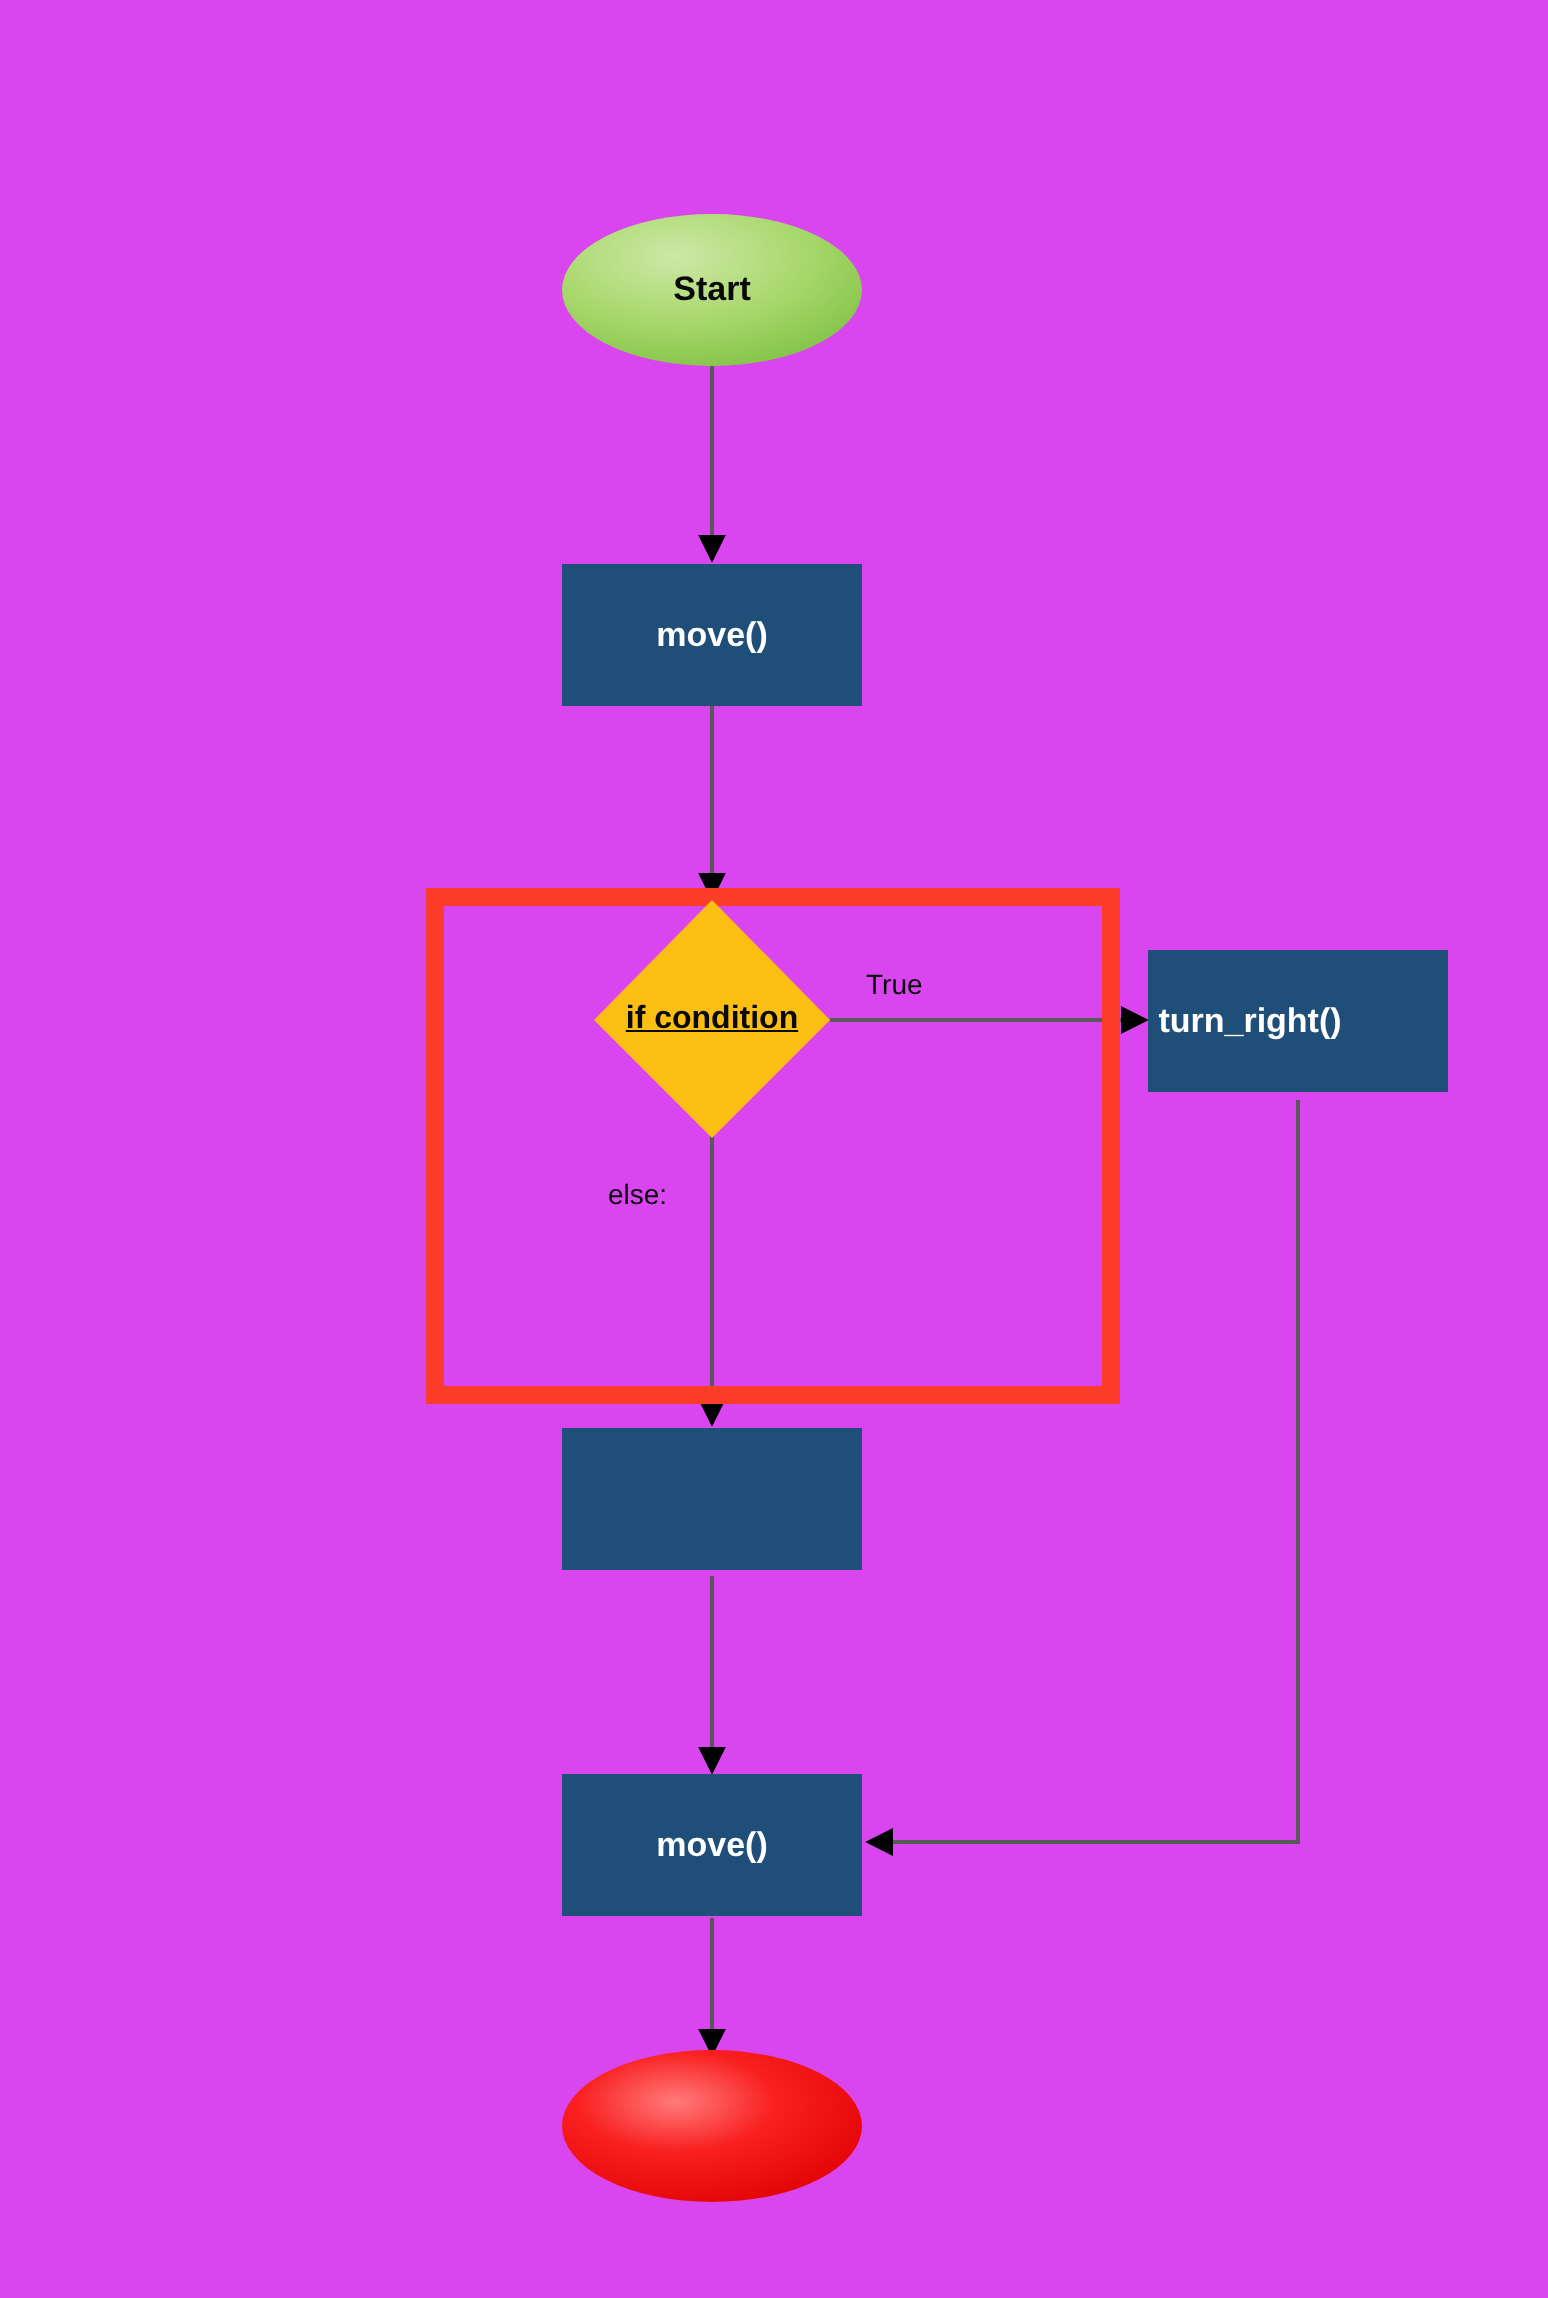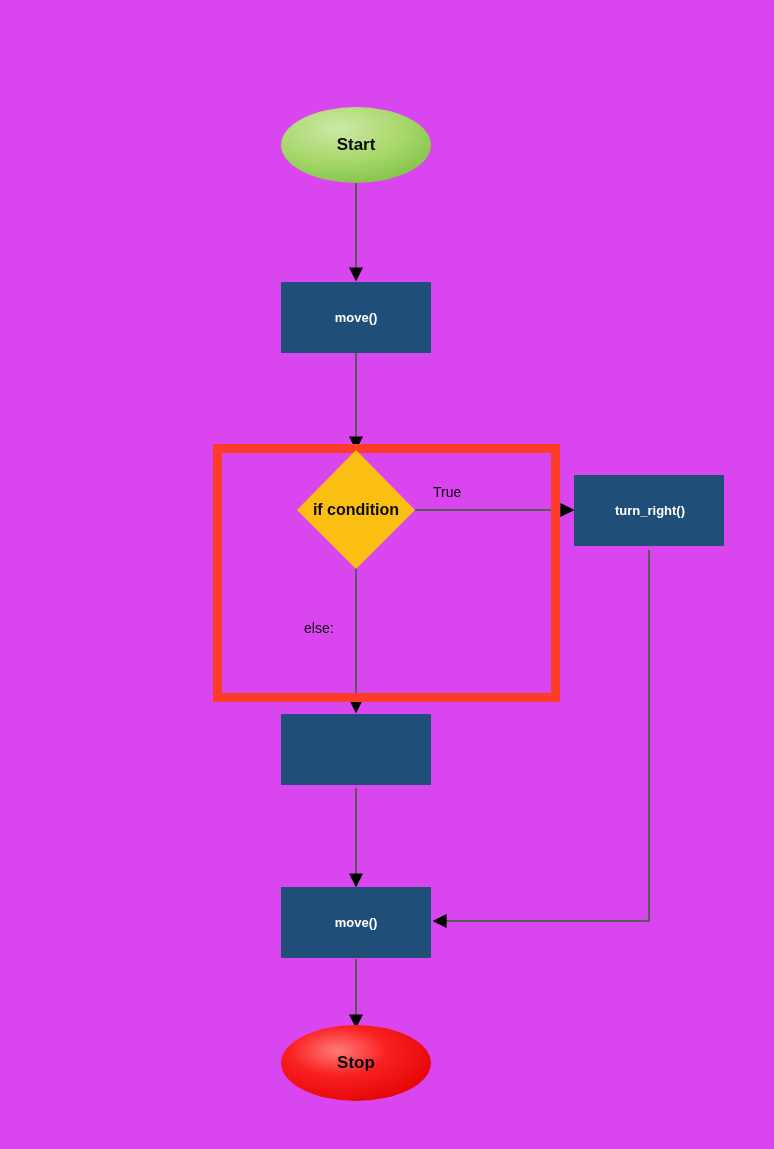--- a/index.html
+++ b/index.html
@@ -31,21 +31,21 @@
     justify-content: center;
     font-weight: bold;
     pointer-events: none;
     white-space: nowrap;
   }
   .lbl-terminator {
     font-size: 17px;
     color: #0a0a0a;
   }
   .lbl-process {
-    font-size: 13px;
+    font-size: 17px;
     color: #ffffff;
   }
   .lbl-decision {
     font-size: 16px;
     color: #0a0a0a;
   }
   .edge-label {
     position: absolute;
     font-size: 14px;
     font-weight: normal;
@@ -99,26 +99,25 @@
 
     <rect x="281" y="887" width="150" height="71" fill="#1F4E79"></rect>
 
     <ellipse cx="356" cy="1063" rx="75" ry="38" fill="url(#grad-stop)" stroke="none"></ellipse>
   </svg>
 
   <div class="node-label lbl-terminator" style="left:281px; top:107px; width:150px; height:76px;">Start</div>
 
   <div class="node-label lbl-process" style="left:281px; top:282px; width:150px; height:71px;">move()</div>
 
-  <div class="node-label lbl-decision" style="left:281px; top:487px; width:150px; height:46px;">if condition</div>
+  <div class="node-label lbl-decision" style="left:281px; top:487px; width:150px; height:46px;text-decoration:underline;">if condition</div>
 
-  <div class="node-label lbl-process" style="left:575px; top:475px; width:150px; height:71px;">turn_right()</div>
+  <div class="node-label lbl-process" style="left:550px; top:475px; width:150px; height:71px;">turn_right()</div>
 
 
   <div class="node-label lbl-process" style="left:281px; top:887px; width:150px; height:71px;">move()</div>
 
-  <div class="node-label lbl-terminator" style="left:281px; top:1025px; width:150px; height:76px;">Stop</div>
 
   <div class="edge-label" style="left:433px; top:484px;">True</div>
 
-  <div class="edge-label" style="left:304px; top:620px;">else:</div>
+  <div class="edge-label" style="left:304px; top:589px;">else:</div>
 
 </div>
 
 </body></html>

